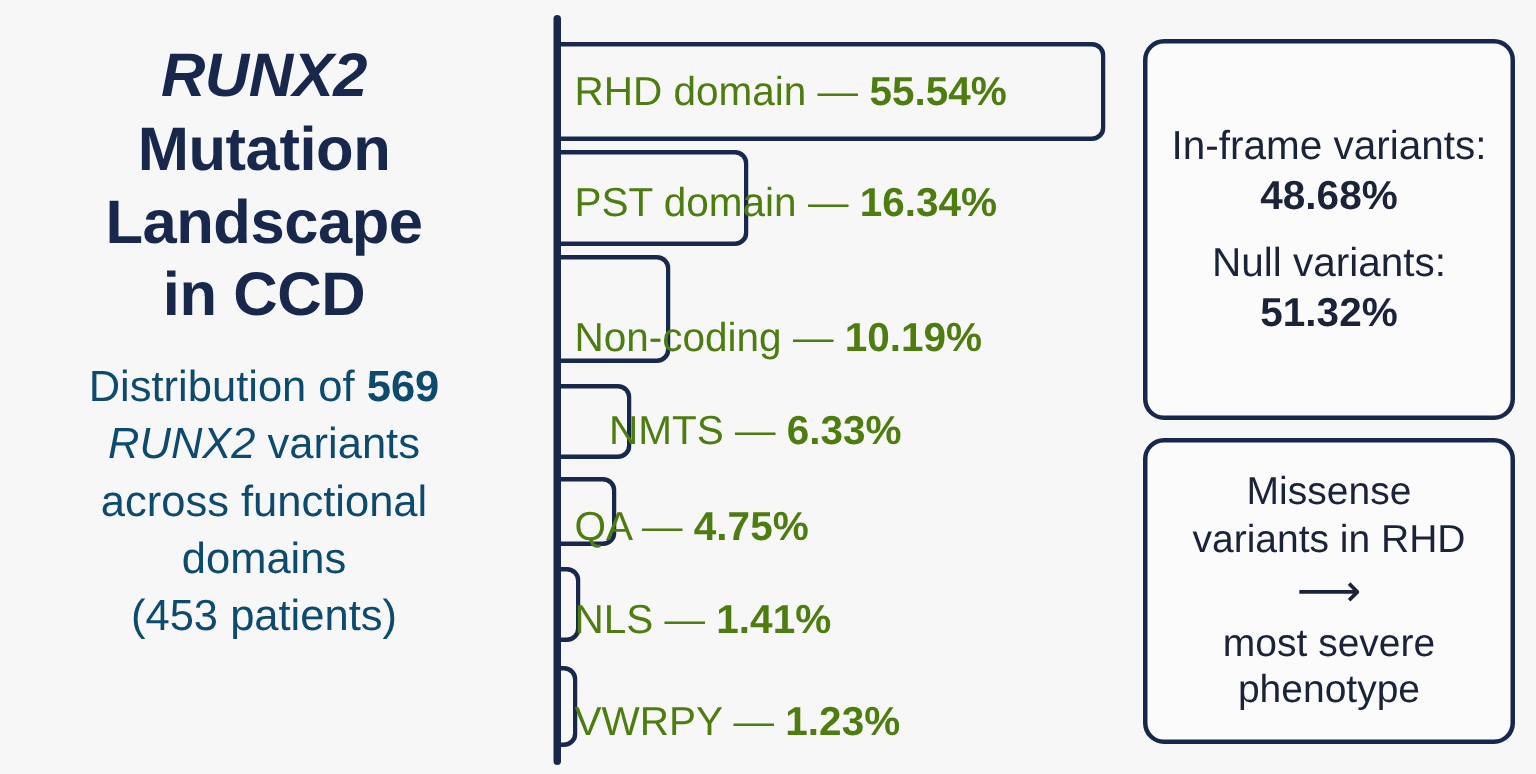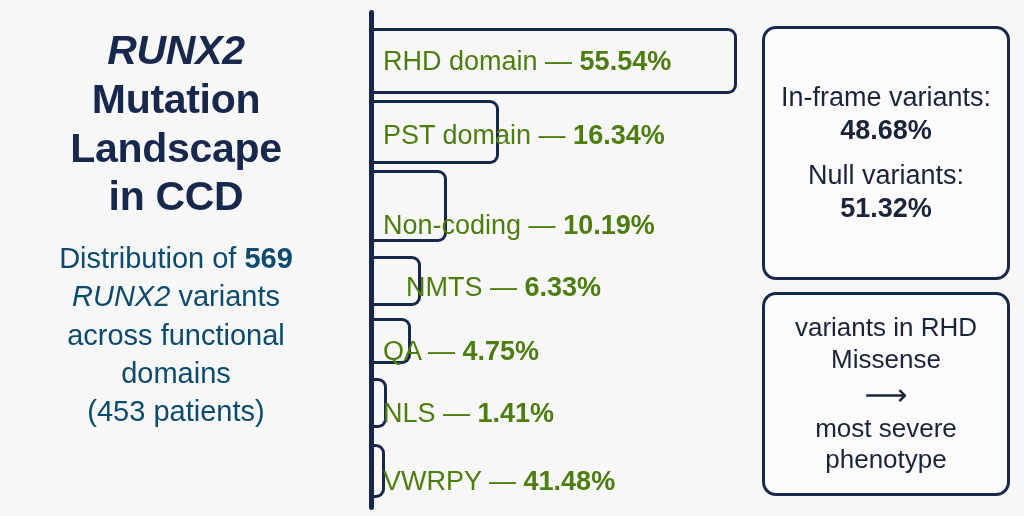--- a/index.html
+++ b/index.html
@@ -232,38 +232,38 @@
         <span>—</span>
         <span class="pct">1.41%</span>
       </div>
     </div>
 
     <div class="row" style="top:444px;">
       <div class="bracket" style="top:0px; width:16px; height:54px;"></div>
       <div class="label" style="left:14px; top:24px;">
         <span>VWRPY</span>
         <span>—</span>
-        <span class="pct">41.48%</span>
+        <span class="pct">1.23%</span>
       </div>
     </div>
 
   </div>
 
   <div class="card card-top">
     <div class="stat">
       <span>In-frame variants:</span><br>
       <span class="val">48.68%</span>
     </div>
     <div class="stat">
       <span>Null variants:</span><br>
       <span class="val">51.32%</span>
     </div>
   </div>
 
   <div class="card card-bottom">
+    <div class="note-line">Missense</div>
     <div class="note-line">variants in RHD</div>
-    <div class="note-line">Missense</div>
     <div class="arrow">⟶</div>
     <div class="note-line">most severe</div>
     <div class="note-line">phenotype</div>
   </div>
 
 </div>
 
 </body></html>

